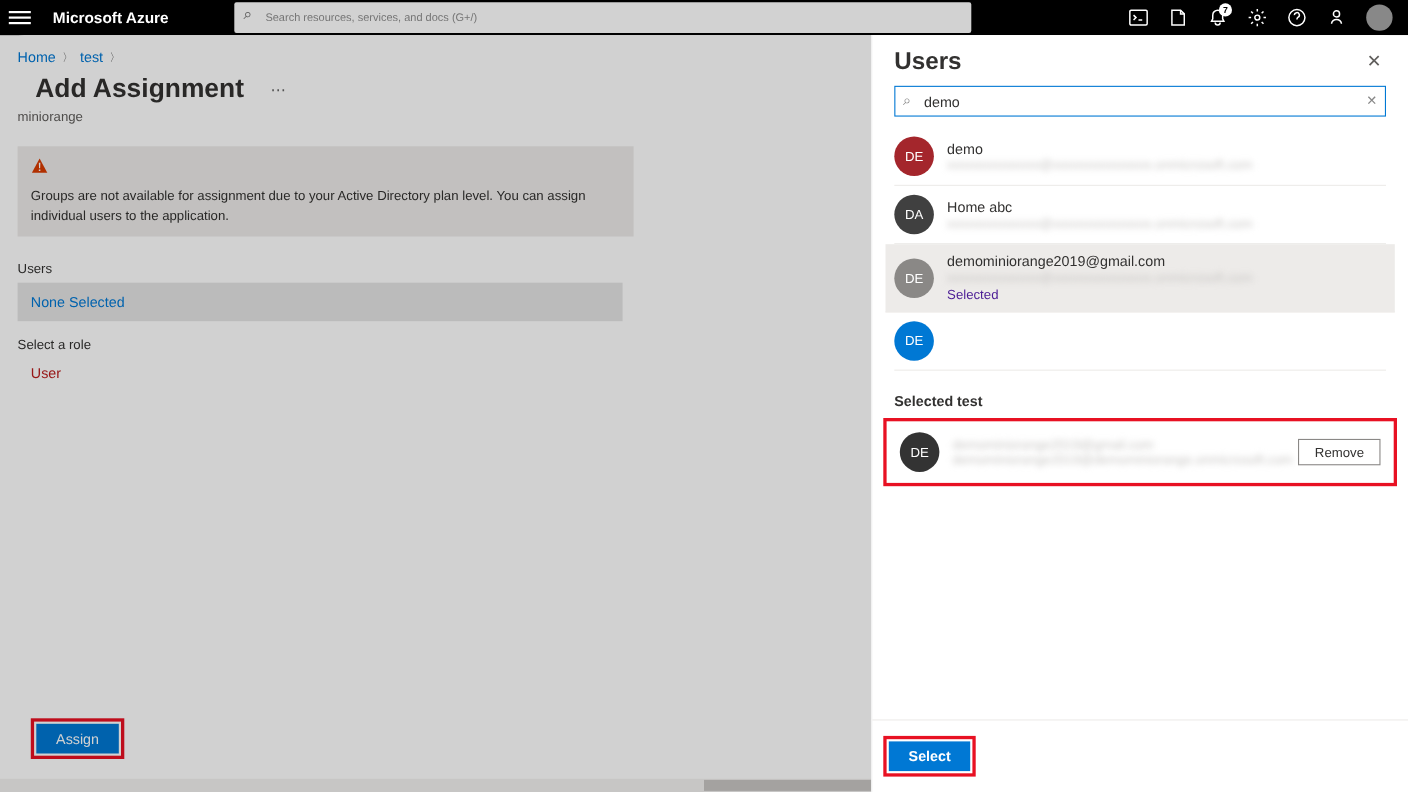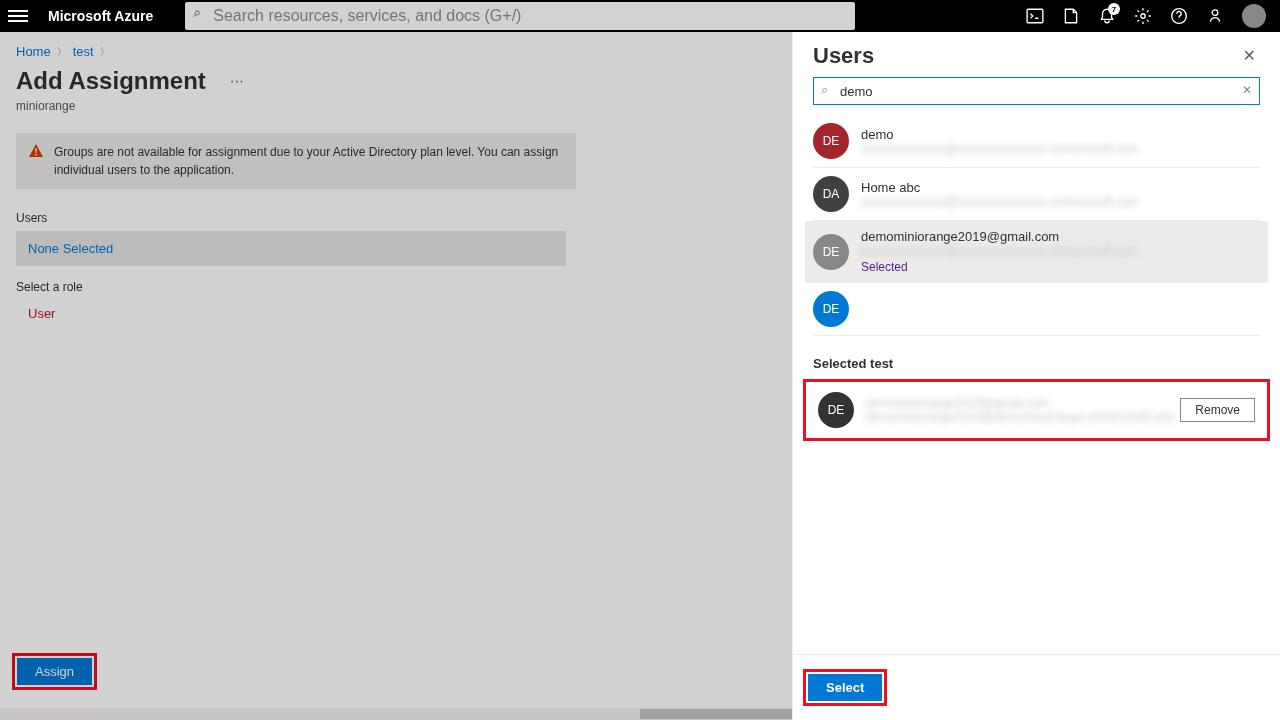--- a/index.html
+++ b/index.html
@@ -2,57 +2,57 @@
 <html><head>
 <meta charset="utf-8">
 <style>
 * { margin: 0; padding: 0; box-sizing: border-box; font-family: 'Segoe UI', Arial, sans-serif; }
 body { width: 1280px; height: 720px; overflow: hidden; background: #fff; position: relative; }
 
 
 .topbar { height: 32px; background: #000; display: flex; align-items: center; padding: 0 8px; color: #fff; }
 .hamburger { width: 20px; height: 20px; display: flex; flex-direction: column; justify-content: center; gap: 3px; cursor: pointer; margin-right: 20px; }
 .hamburger span { height: 2px; background: #fff; }
-.brand { font-size: 14px; font-weight: 600; margin-right: 32px; }
+.brand { font-size: 14px; font-weight: 600; margin-right: 60px; }
 .search-wrap { flex: 1; max-width: 670px; }
-.search-box { width: 100%; height: 28px; background: #d2d2d2; border: none; border-radius: 2px; padding: 0 8px 0 28px; font-size: 16px; color: #333; }
+.search-box { width: 100%; height: 28px; background: #d2d2d2; border: none; border-radius: 2px; padding: 0 8px 0 28px; font-size: 10px; color: #333; }
 .search-wrap { position: relative; }
 .search-wrap::before { content: "⌕"; position: absolute; left: 8px; top: 2px; color: #555; font-size: 14px; }
 .topbar-right { display: flex; align-items: center; gap: 18px; margin-left: auto; padding-right: 6px; }
 .tb-icon { width: 18px; height: 18px; color: #fff; cursor: pointer; position: relative; }
 .badge { position: absolute; top: -4px; right: -4px; background: #fff; color: #000; font-size: 8px; border-radius: 50%; width: 12px; height: 12px; display: flex; align-items: center; justify-content: center; font-weight: bold; }
 .avatar-top { width: 24px; height: 24px; border-radius: 50%; background: #888; }
 
 
 .main-area { position: absolute; top: 32px; left: 0; right: 0; bottom: 0; background: #fff; border-radius: 22px; }
 .dim-overlay { position: absolute; top: 32px; left: 0; width: 792px; bottom: 0; background: rgba(0,0,0,0.18); pointer-events: none; z-index: 5; }
 
 
 .breadcrumb { padding: 12px 16px 4px; font-size: 13px; color: #0078d4; display: flex; align-items: center; gap: 6px; }
 .breadcrumb .sep { color: #666; font-size: 10px; }
 .breadcrumb a { color: #0078d4; cursor: pointer; }
 
 
-.page-header { padding: 4px 16px; display: flex; align-items: center; gap: 24px; }
+.page-header { padding: 4px 32px; display: flex; align-items: center; gap: 24px; }
 .page-title { font-size: 24px; font-weight: 600; color: #323130; }
 .more-dots { color: #666; font-size: 14px; cursor: pointer; }
 .subtitle { padding: 0 16px 20px; font-size: 12px; color: #605e5c; }
 
 
-.warning { margin: 0 16px 16px; padding: 10px 12px; background: #edebe9; display: flex; gap: 10px; font-size: 12px; color: #323130; line-height: 1.5; max-width: 560px; }
+.warning { margin: 0 16px 16px; padding: 10px 12px; background: #edebe9; display: flex; gap: 10px; font-size: 12px; color: #323130; line-height: 1.5; max-width: 560px; flex-direction: column; }
 .warn-icon { color: #d83b01; flex-shrink: 0; }
 
 
 .form-section { padding: 0 16px; }
 .section-label { font-size: 12px; color: #323130; padding: 6px 0; }
 .section-value { background: #e5e5e5; padding: 10px 12px; font-size: 13px; color: #0078d4; margin-bottom: 8px; max-width: 550px; cursor: pointer; }
 .section-plain { font-size: 13px; color: #b91c1c; padding: 6px 12px; }
 
 
-.bottom-bar { position: absolute; bottom: 30px; left: 12px; }
+.bottom-bar { position: absolute; bottom: 30px; left: 28px; }
 .assign-btn { background: #0078d4; color: #fff; border: none; padding: 6px 18px; font-size: 13px; cursor: pointer; }
 .red-highlight { border: 3px solid #e81123; display: inline-block; padding: 2px; }
 
 
 .scroll-track { position: absolute; bottom: 0; left: 0; right: 0; height: 12px; background: #f3f2f1; }
 .scroll-thumb { position: absolute; left: 640px; width: 160px; height: 10px; top: 1px; background: #c8c6c4; }
 
 
 .panel { position: absolute; top: 32px; right: 0; width: 488px; bottom: 0; background: #fff; z-index: 10; display: flex; flex-direction: column; border-left: 1px solid #eee; }
 .panel-header { display: flex; align-items: center; justify-content: space-between; padding: 10px 20px 8px; }

